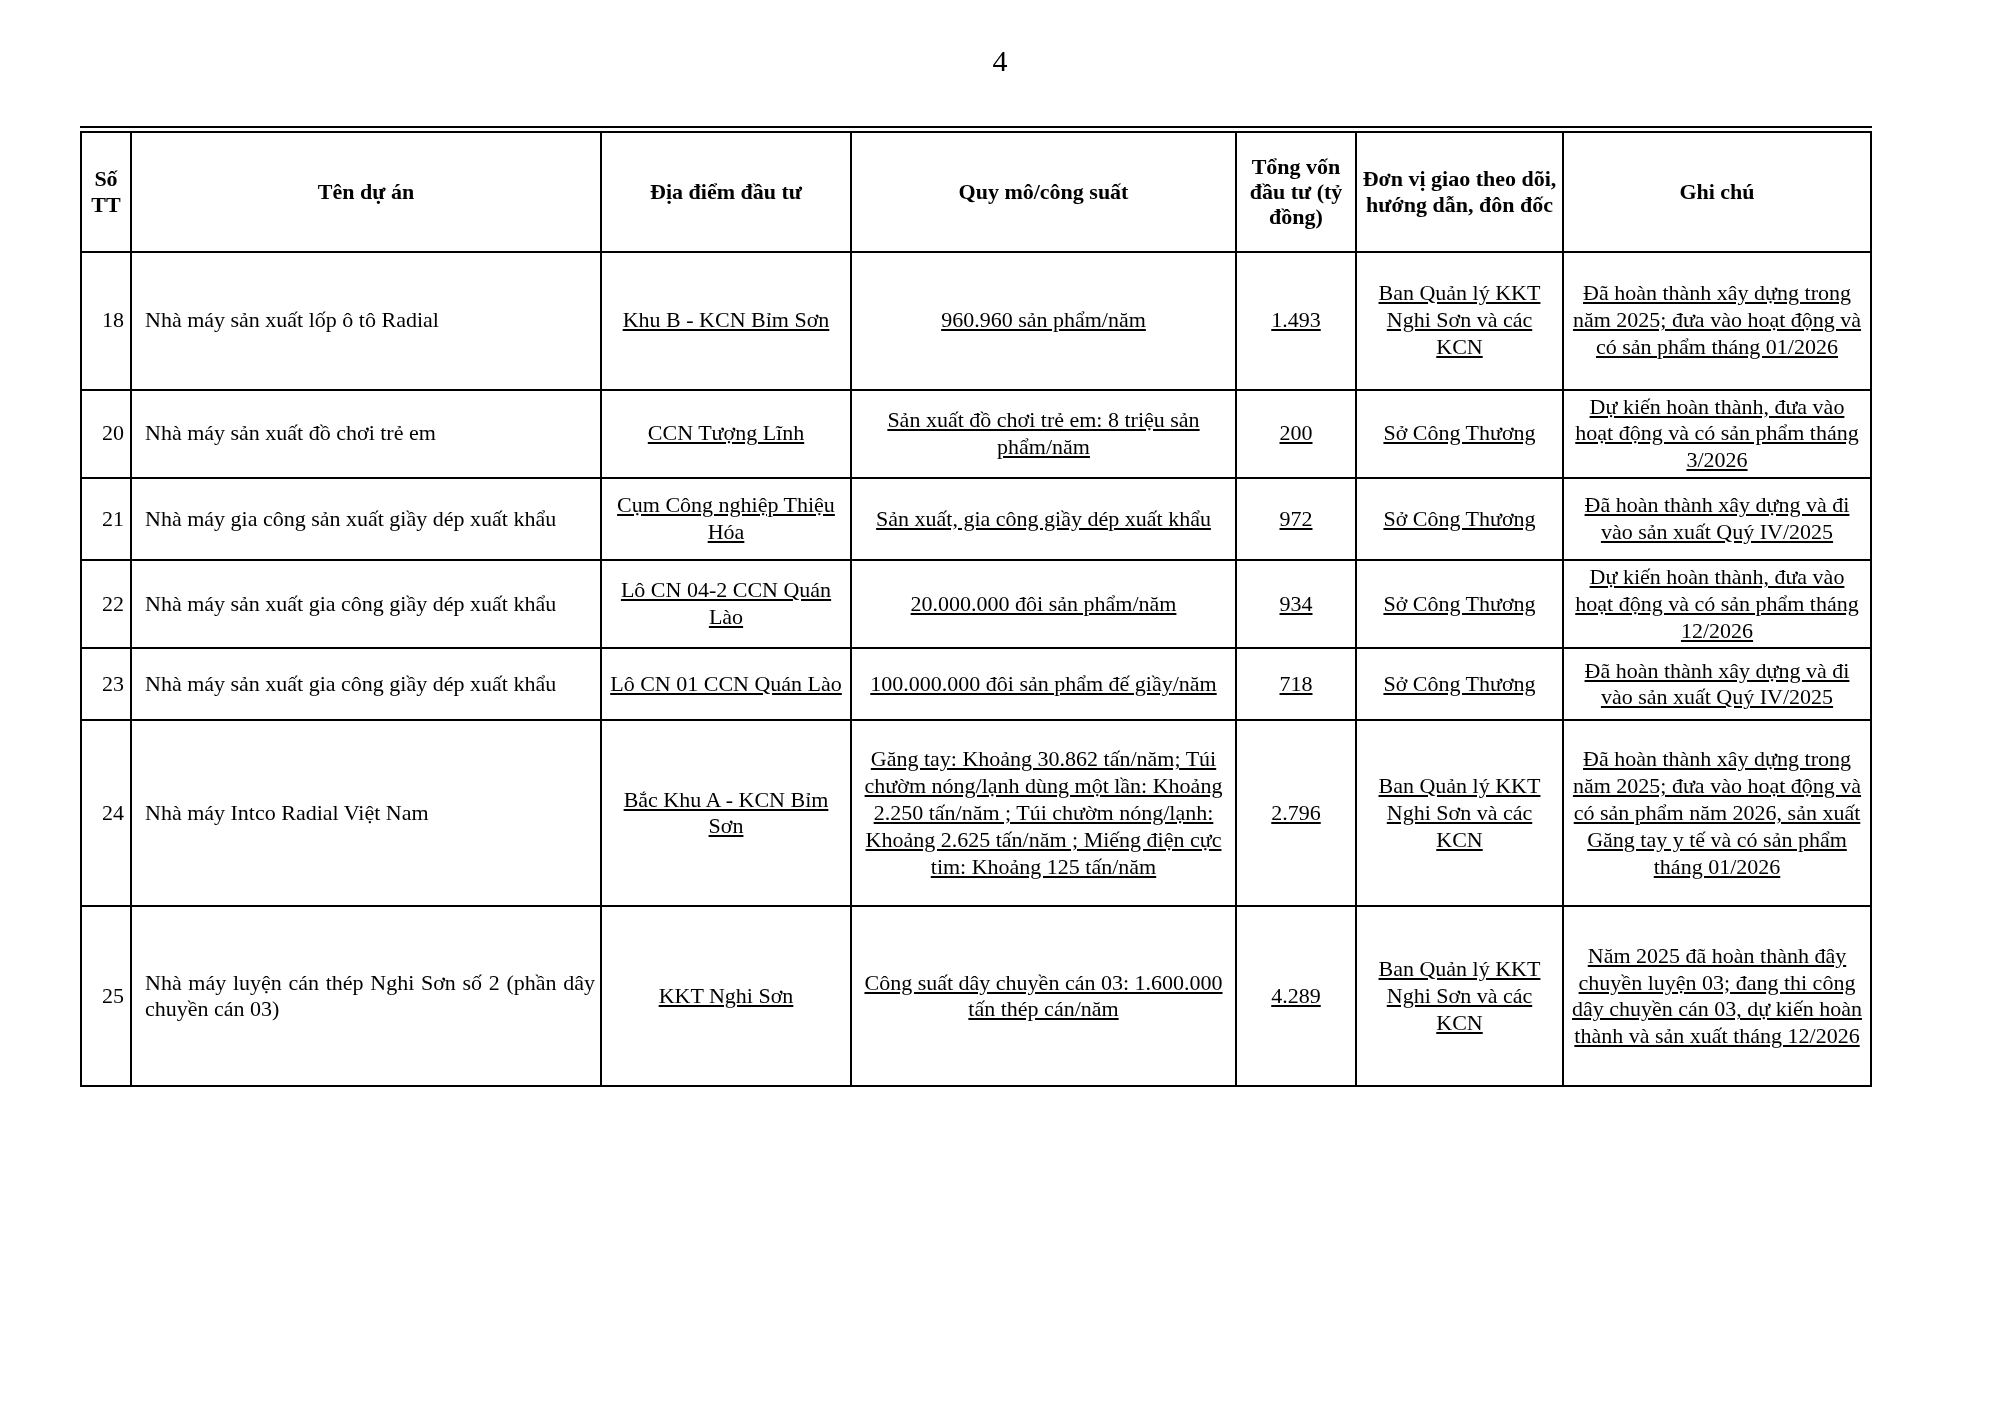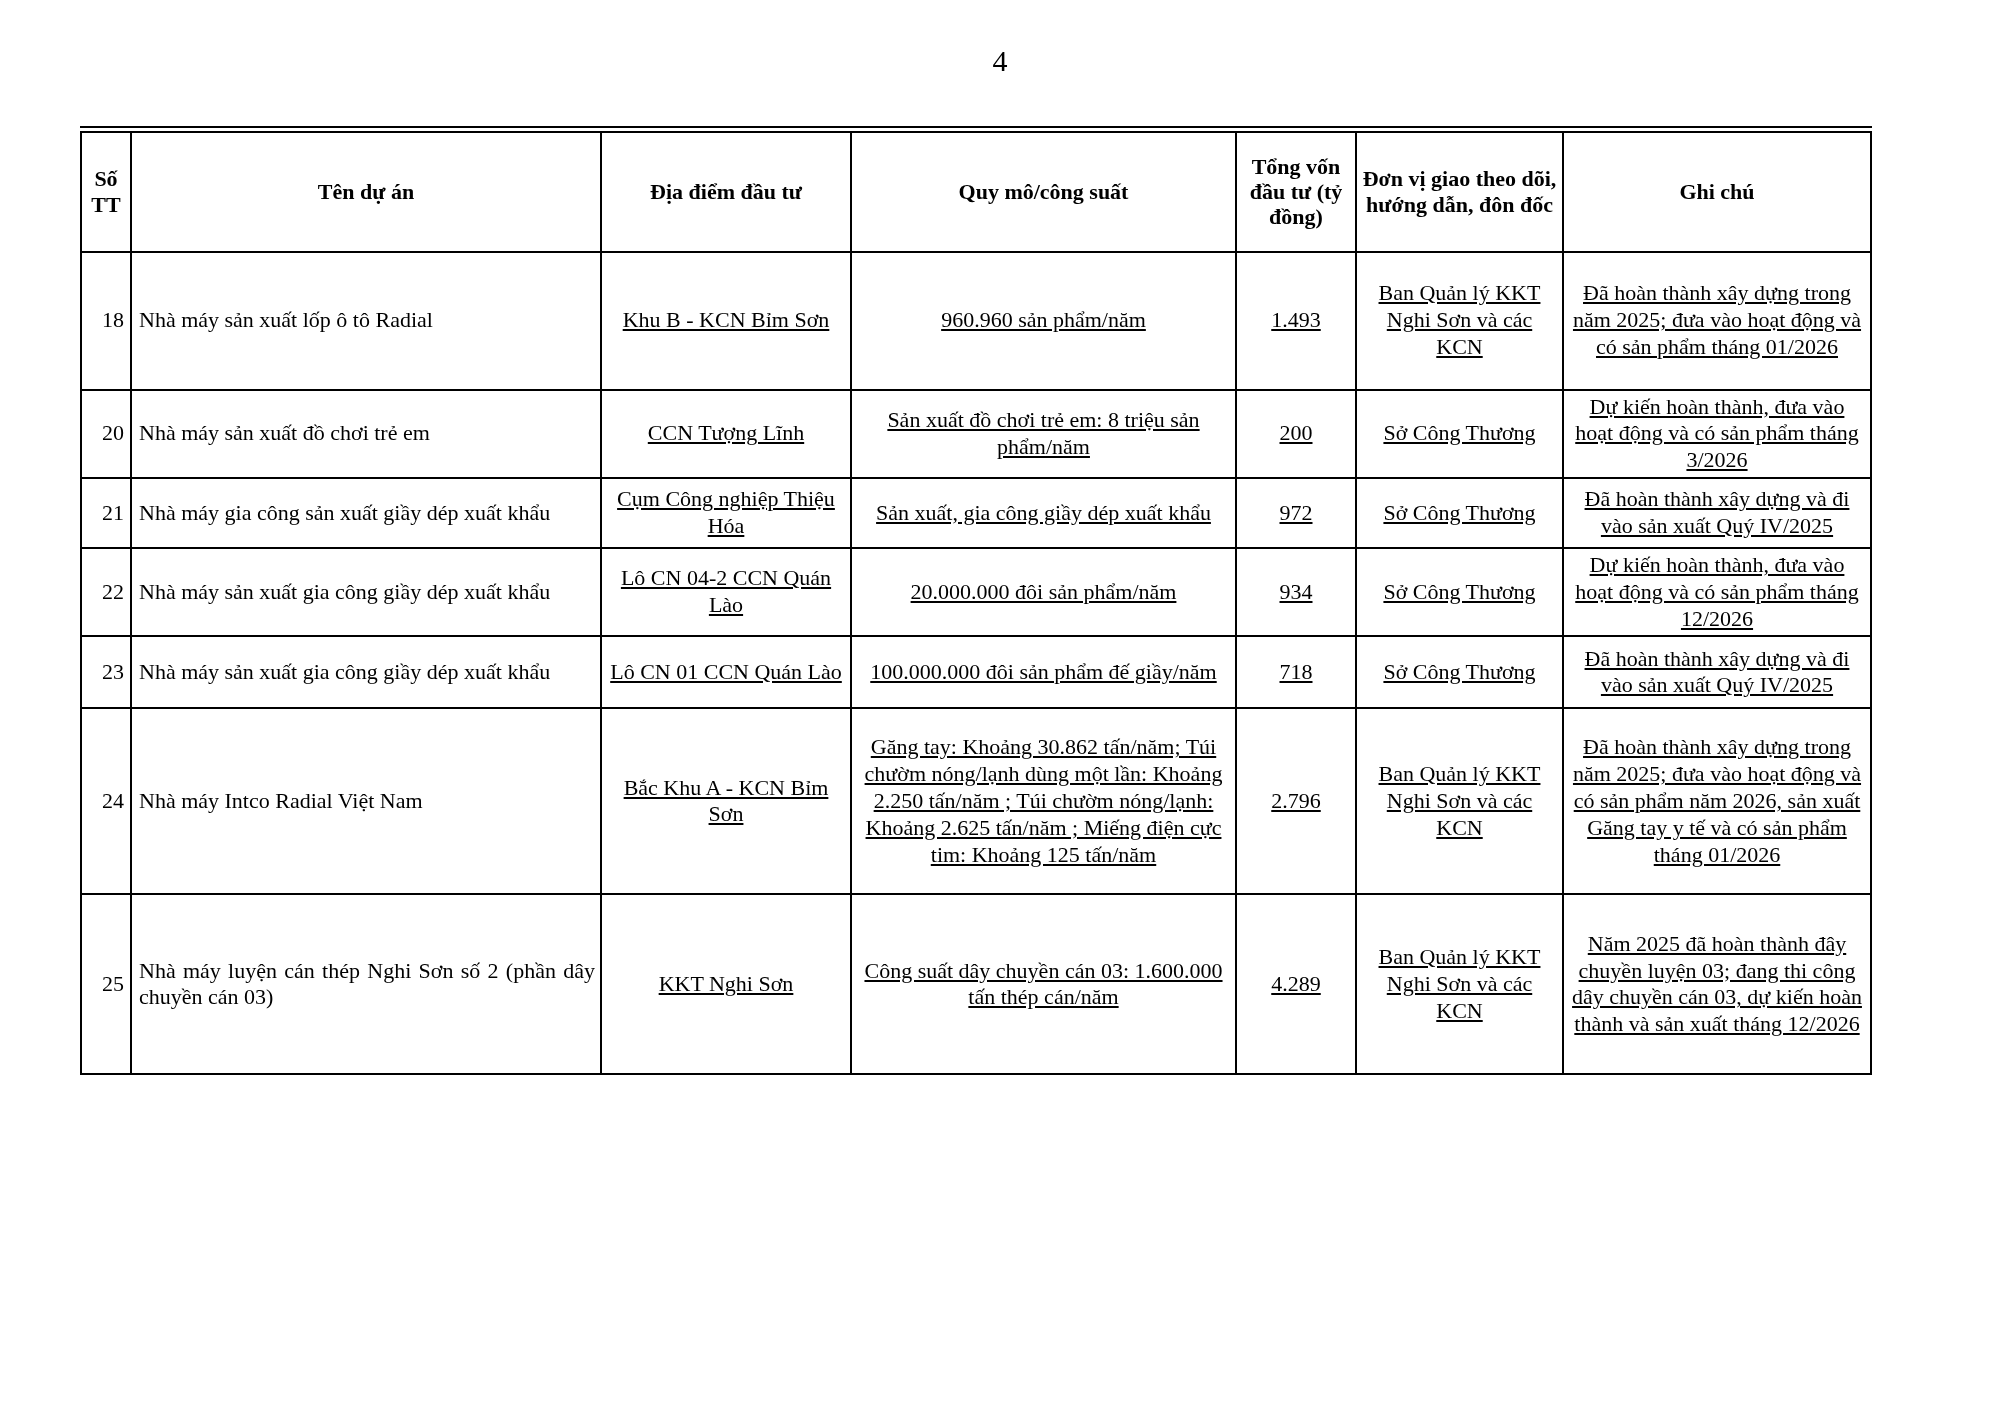--- a/index.html
+++ b/index.html
@@ -50,21 +50,21 @@
     padding: 2px 4px;
   }
   .col0 { width: 50px; }
   .col1 { width: 470px; }
   .col2 { width: 250px; }
   .col3 { width: 385px; }
   .col4 { width: 120px; }
   .col5 { width: 207px; }
   .col6 { width: 308px; }
   td.c0 { text-align: right; }
-  td.c1 { text-align: justify; padding-left: 7px; padding-right: 5px; }
+  td.c1 { text-align: justify; padding-left: 13px; padding-right: 5px; }
   td.c2, td.c3, td.c4, td.c5, td.c6 { text-align: center; text-decoration: underline; }
 </style>
 </head>
 <body>
 
 <div class="page">
   <div class="page-number">4</div>
 
   <table class="projects">
     <colgroup>
@@ -99,21 +99,21 @@
         </tr>
         <tr style="height: 86px;">
           <td class="c0">20</td>
           <td class="c1">Nhà máy sản xuất đồ chơi trẻ em</td>
           <td class="c2">CCN Tượng Lĩnh</td>
           <td class="c3">Sản xuất đồ chơi trẻ em: 8 triệu sản phẩm/năm</td>
           <td class="c4">200</td>
           <td class="c5">Sở Công Thương</td>
           <td class="c6">Dự kiến hoàn thành, đưa vào hoạt động và có sản phẩm tháng 3/2026</td>
         </tr>
-        <tr style="height: 70px;">
+        <tr style="height: 82px;">
           <td class="c0">21</td>
           <td class="c1">Nhà máy gia công sản xuất giầy dép xuất khẩu</td>
           <td class="c2">Cụm Công nghiệp Thiệu Hóa</td>
           <td class="c3">Sản xuất, gia công giầy dép xuất khẩu</td>
           <td class="c4">972</td>
           <td class="c5">Sở Công Thương</td>
           <td class="c6">Đã hoàn thành xây dựng và đi vào sản xuất Quý IV/2025</td>
         </tr>
         <tr style="height: 82px;">
           <td class="c0">22</td>

